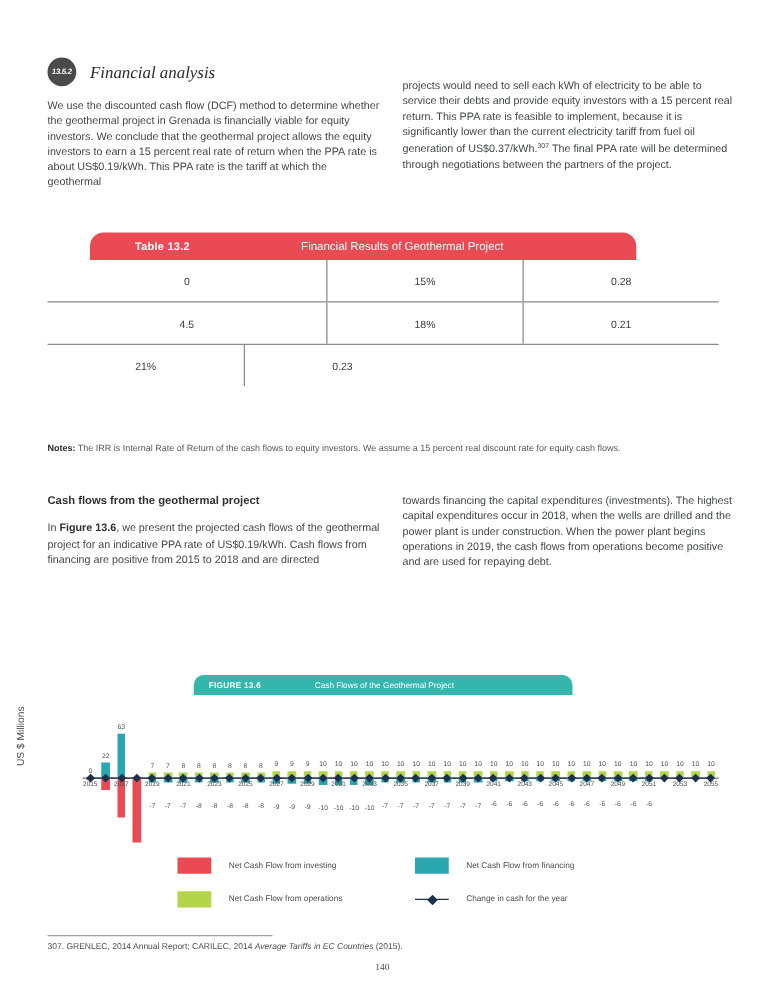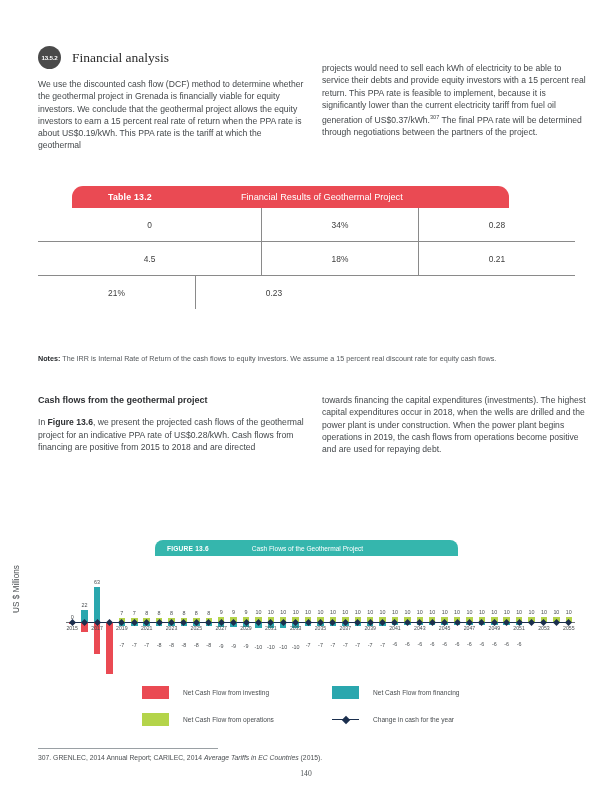--- a/index.html
+++ b/index.html
@@ -17,20 +17,21 @@
   }
 
   
   .section-head {
     position: absolute;
     left: 38px;
     top: 46px;
     display: flex;
     align-items: center;
     gap: 11px;
+    font-style: italic;
   }
   .sec-badge {
     width: 23px; height: 23px;
     border-radius: 50%;
     background: #4a4a4a;
     color: #ffffff;
     font-size: 6.2px;
     font-weight: bold;
     letter-spacing: -0.2px;
     display: flex;
@@ -320,41 +321,41 @@
   <p><span>projects would need to sell each kWh of electricity to be able to service their debts and provide equity investors with a 15 percent real return. This PPA rate is feasible to implement, because it is significantly lower than the current electricity tariff from fuel oil generation of US$0.37/kWh.</span><sup>307</sup><span> The final PPA rate will be determined through negotiations between the partners of the project.</span></p>
 </div>
 
 <div class="tbl-wrap">
   <div class="tbl-caption">
     <span class="cap-label">Table 13.2</span>
     <span class="cap-title">Financial Results of Geothermal Project</span>
   </div>
   <div class="tbl-row">
     <div class="td c1">0</div>
-    <div class="td c2">34%</div>
+    <div class="td c2">15%</div>
     <div class="td c3">0.28</div>
   </div>
   <div class="tbl-row">
     <div class="td c1">4.5</div>
     <div class="td c2">18%</div>
     <div class="td c3">0.21</div>
   </div>
   <div class="tbl-row">
     <div class="td c2">21%</div>
     <div class="td c3">0.23</div>
   </div>
 </div>
 
 <div class="tbl-notes">
   <b>Notes:</b><span> The IRR is Internal Rate of Return of the cash flows to equity investors. We assume a 15 percent real discount rate for equity cash flows.</span>
 </div>
 
 <div class="col left mid-left">
   <h4>Cash flows from the geothermal project</h4>
-  <p><span>In </span><b>Figure 13.6</b><span>, we present the projected cash flows of the geothermal project for an indicative PPA rate of US$0.28/kWh. Cash flows from financing are positive from 2015 to 2018 and are directed</span></p>
+  <p><span>In </span><b>Figure 13.6</b><span>, we present the projected cash flows of the geothermal project for an indicative PPA rate of US$0.19/kWh. Cash flows from financing are positive from 2015 to 2018 and are directed</span></p>
 </div>
 
 <div class="col right mid-right">
   <p>towards financing the capital expenditures (investments). The highest capital expenditures occur in 2018, when the wells are drilled and the power plant is under construction. When the power plant begins operations in 2019, the cash flows from operations become positive and are used for repaying debt.</p>
 </div>
 
 <div class="fig-caption">
   <span class="cap-label">FIGURE 13.6</span>
   <span class="cap-title">Cash Flows of the Geothermal Project</span>
 </div>

